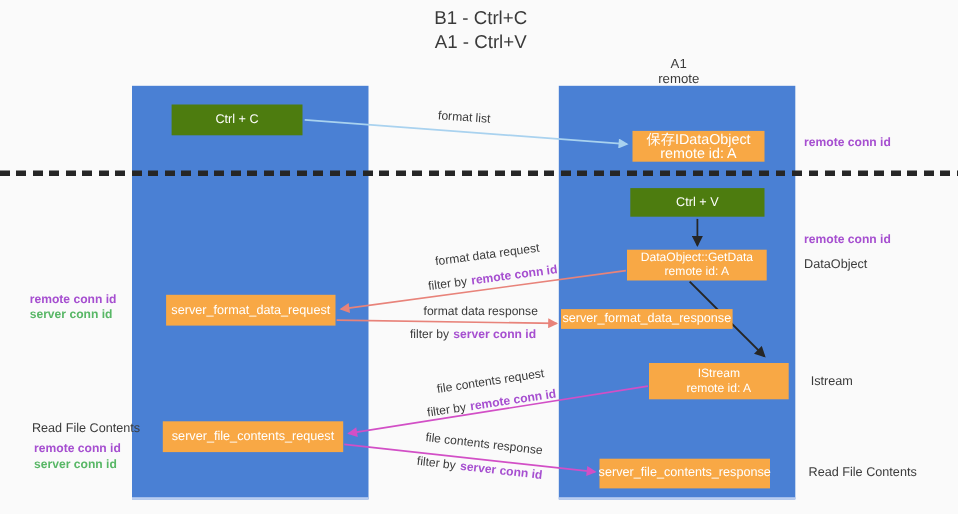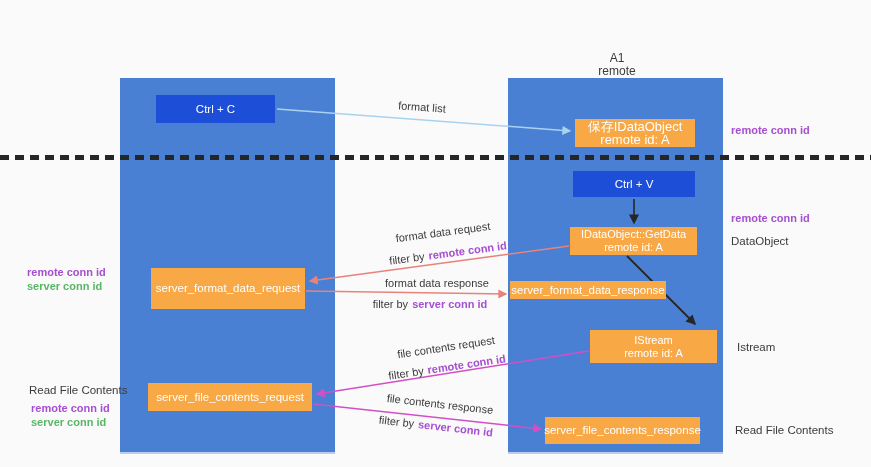--- a/index.html
+++ b/index.html
@@ -16,28 +16,28 @@
   .column{position:absolute;top:78px;width:215px;height:374px;background:#4a80d4;
           border-bottom:2px solid #b9cdf0;}
   .column.left{left:120px;}
   .column.right{left:508px;}
 
   .dashed-divider{position:absolute;left:0;top:155px;width:871px;height:5px;
       background:repeating-linear-gradient(90deg,#262626 0 9px,transparent 9px 15px);}
 
   .node{position:absolute;display:flex;flex-direction:column;align-items:center;justify-content:center;
         color:#fff;font-size:11.5px;line-height:13px;text-align:center;box-sizing:border-box;}
-  .node.green{background:#1d4ed8;}
+  .node.green{background:#4d7c0f;}
   .node.orange{background:#f8a845;}
 
   .n-ctrl-c{left:156px;top:95px;width:119px;height:28px;}
   .n-save{left:575px;top:119px;width:120px;height:28px;font-size:13px;}
   .n-ctrl-v{left:573px;top:171px;width:122px;height:26px;}
   .n-getdata{left:570px;top:227px;width:127px;height:28px;font-size:11px;}
-  .n-fmt-req{left:151px;top:268px;width:154px;height:41px;}
+  .n-fmt-req{left:151px;top:268px;width:154px;height:28px;}
   .n-fmt-resp{left:510px;top:281px;width:156px;height:18px;align-items:center;}
   .n-istream{left:590px;top:330px;width:127px;height:33px;font-size:11px;}
   .n-file-req{left:148px;top:383px;width:164px;height:28px;}
   .n-file-resp{left:545px;top:417px;width:155px;height:27px;}
 
   .side-label{position:absolute;font-size:11px;line-height:13px;white-space:nowrap;}
   .purple{color:#a64fd0;font-weight:bold;}
   .greentx{color:#58b766;font-weight:bold;}
   .plain{color:#3b3b3b;font-size:11.5px;font-weight:normal;text-align:center;}
 
@@ -45,20 +45,24 @@
                transform-origin:center;}
   .arrow-label .pfx{margin-right:4px;}
 
   svg.overlay{position:absolute;left:0;top:0;width:871px;height:467px;pointer-events:none;}
 </style>
 </head>
 <body>
 
 <div id="canvas">
 
+  <div class="title">
+    <div>B1 - Ctrl+C</div>
+    <div>A1 - Ctrl+V</div>
+  </div>
 
   <div class="col-header right">
     <div>A1</div>
     <div>remote</div>
   </div>
 
   <div class="column left"></div>
   <div class="column right"></div>
 
   <div class="dashed-divider"></div>
@@ -94,21 +98,21 @@
   <div class="node orange n-save">
     <div>保存IDataObject</div>
     <div>remote id: A</div>
   </div>
 
   <div class="node green n-ctrl-v">
     <div>Ctrl + V</div>
   </div>
 
   <div class="node orange n-getdata">
-    <div>IDataObject::GetData</div>
+    <div>DataObject::GetData</div>
     <div>remote id: A</div>
   </div>
 
   <div class="node orange n-fmt-req">
     <div>server_format_data_request</div>
   </div>
 
   <div class="node orange n-fmt-resp">
     <div>server_format_data_response</div>
   </div>

